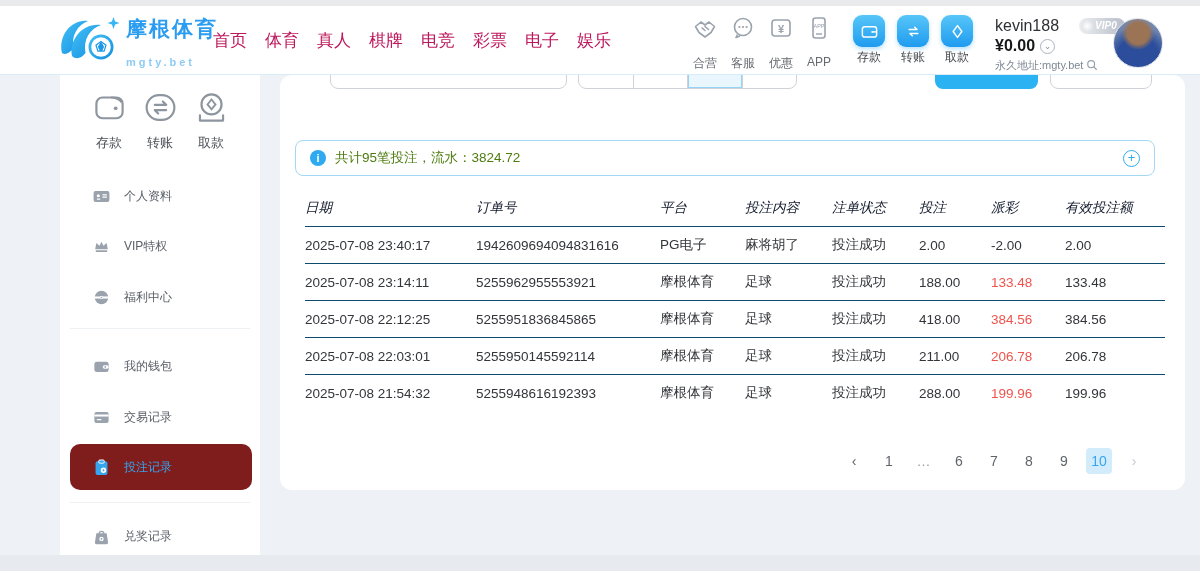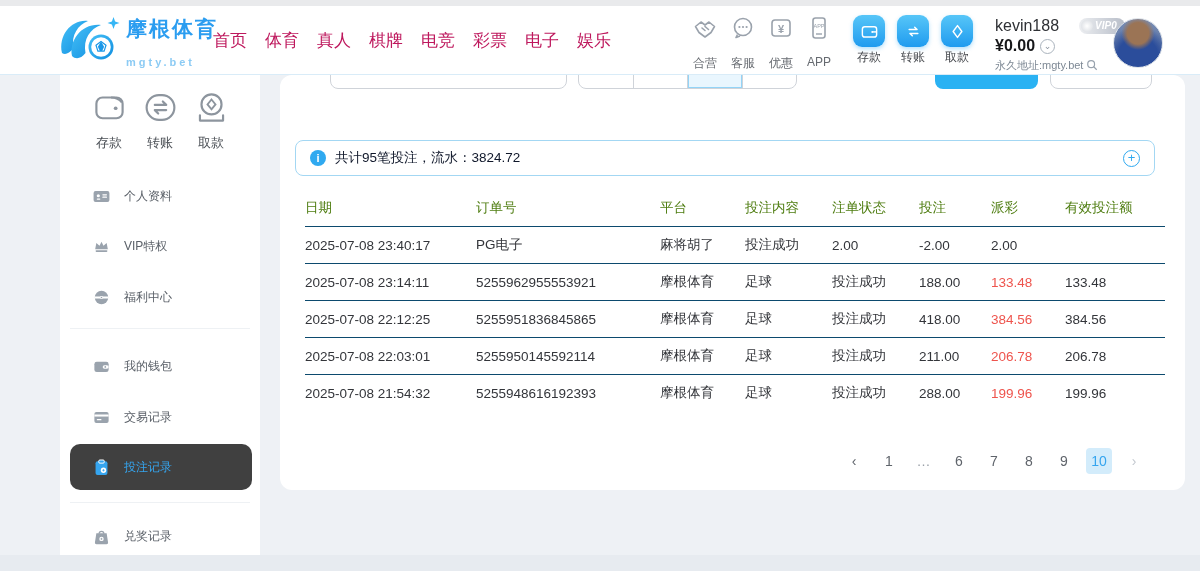--- a/index.html
+++ b/index.html
@@ -57,46 +57,46 @@
 
   
   .sidebar { position:absolute; left:60px; top:75px; width:200px; height:496px; background:#fff; }
   .quick-row { display:flex; justify-content:space-between; padding:14px 26px 0 26px; }
   .quick { width:46px; text-align:center; color:#8d959e; cursor:pointer; }
   .quick-label { display:block; font-size:13px; color:#4a4f55; margin-top:4px; }
 
   .menu-item { position:absolute; left:10px; width:182px; height:44px; border-radius:10px;
     display:flex; align-items:center; gap:13px; padding-left:22px; font-size:12px; color:#5a6068; cursor:pointer; }
   .menu-item .m-ico { color:#9aa3ad; display:flex; }
-  .menu-item.active { background:#404040; color:#35a5ef; height:46px; }
+  .menu-item.active { background:#7f1d1d; color:#35a5ef; height:46px; }
   .menu-item.active .m-ico { color:#35a5ef; }
   .menu-divider { position:absolute; left:10px; width:180px; height:1px; background:#eef1f4; }
 
   
   .main-card { position:absolute; left:280px; top:75px; width:905px; height:415px; background:#fff; border-radius:12px; overflow:hidden; }
 
   .filter-input { position:absolute; left:50px; top:-22px; width:237px; height:36px; border:1px solid #cfd3d9; border-radius:8px; background:#fff; }
   .filter-seg { position:absolute; left:298px; top:-22px; width:219px; height:36px; border:1px solid #cfd3d9; border-radius:8px; display:flex; overflow:hidden; }
   .seg { flex:1; border-left:1px solid #cfd3d9; cursor:pointer; }
   .seg:first-child { border-left:none; }
   .seg.active { background:#e9f6fe; box-shadow:inset 0 0 0 1px #93d4f7; }
   .filter-btn-blue { position:absolute; left:655px; top:-22px; width:103px; height:36px; border:none; background:#2ab2f3; border-radius:8px; cursor:pointer; }
   .filter-btn-white { position:absolute; left:770px; top:-22px; width:102px; height:36px; background:#fff; border:1px solid #cfd3d9; border-radius:8px; cursor:pointer; }
 
   .summary-bar { position:absolute; left:15px; top:65px; width:860px; height:36px; border:1px solid #a3d7f3; border-radius:8px;
     display:flex; align-items:center; padding:0 14px; }
   .info-icon { width:16px; height:16px; border-radius:50%; background:#2fa9f0; color:#fff; font-size:11px; font-weight:bold;
     display:flex; align-items:center; justify-content:center; flex:none; }
-  .summary-text { margin-left:9px; font-size:13.5px; color:#0f172a; }
+  .summary-text { margin-left:9px; font-size:13.5px; color:#4d7c0f; }
   .plus-icon { margin-left:auto; width:17px; height:17px; border-radius:50%; border:1.4px solid #2fa9f0; color:#2fa9f0;
     font-size:13px; line-height:14px; text-align:center; cursor:pointer; }
 
   .table { position:absolute; left:25px; top:115px; width:860px; }
   .thead, .trow { display:grid; grid-template-columns:171px 184px 85px 87px 87px 72px 74px 100px; align-items:center; }
-  .thead { height:36px; font-size:13.5px; color:#4d7c0f; }
+  .thead { height:36px; font-size:13.5px; color:#0f172a;font-style:italic; }
   .trow { height:37px; font-size:13.5px; color:#33353a; border-top:1px solid #0c4a6e; }
   .cell { overflow:hidden; white-space:nowrap; padding-right:6px; }
   .red { color:#ee544d; }
 
   .pagination { position:absolute; right:38px; top:373px; display:flex; align-items:center; gap:9px; }
   .pg-item { min-width:26px; height:26px; display:flex; align-items:center; justify-content:center;
     font-size:14px; color:#5f646b; border-radius:4px; cursor:pointer; }
   .pg-item.pg-active { background:#d3ecfb; color:#35a5ef; }
   .pg-item.pg-next { color:#c3c8cf; }
   .pg-ellipsis { color:#9aa0a8; letter-spacing:1px; }
@@ -383,20 +383,21 @@
       <div class="cell">平台</div>
       <div class="cell">投注内容</div>
       <div class="cell">注单状态</div>
       <div class="cell">投注</div>
       <div class="cell">派彩</div>
       <div class="cell">有效投注额</div>
     </div>
 
     <div class="trow">
       <div class="cell">2025-07-08 23:40:17</div>
+      <div class="cell">1942609694094831616</div>
       <div class="cell">PG电子</div>
       <div class="cell">麻将胡了</div>
       <div class="cell">投注成功</div>
       <div class="cell">2.00</div>
       <div class="cell cell-payout">-2.00</div>
       <div class="cell">2.00</div>
     </div>
 
     <div class="trow">
       <div class="cell">2025-07-08 23:14:11</div>

